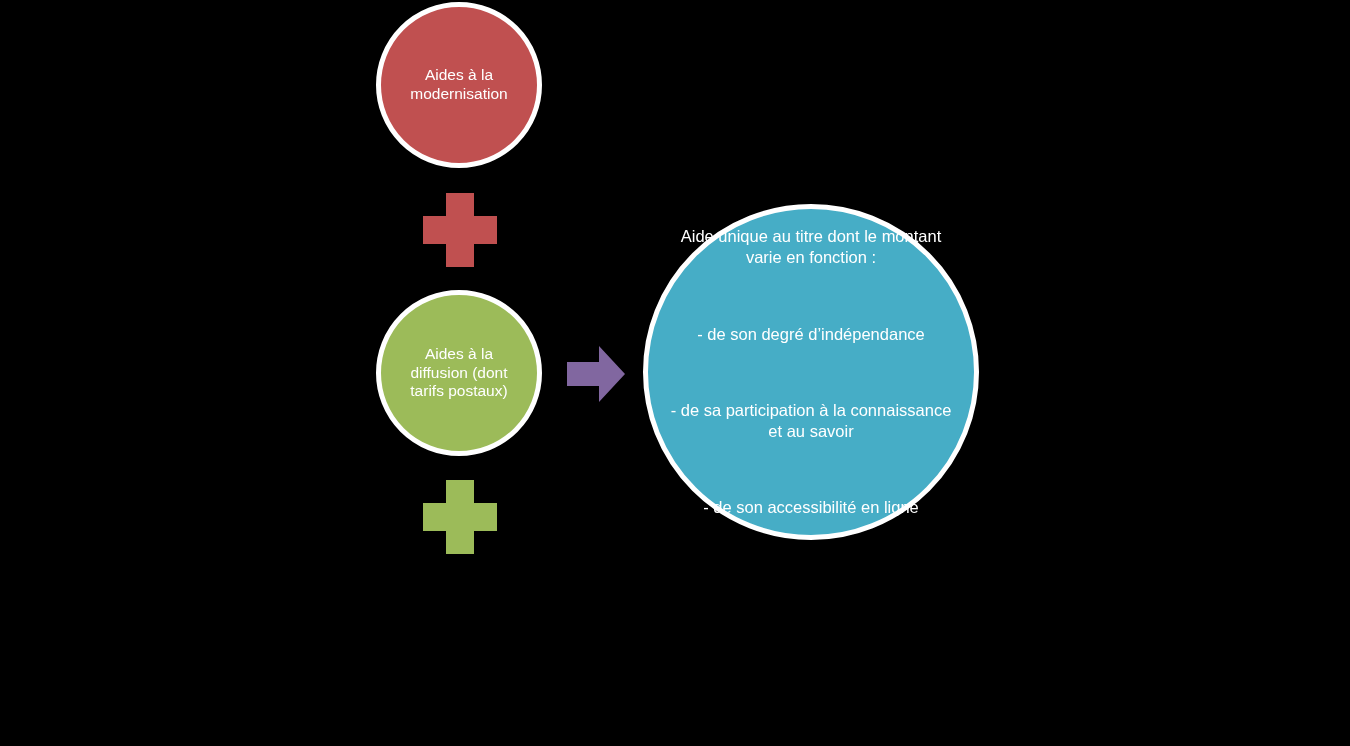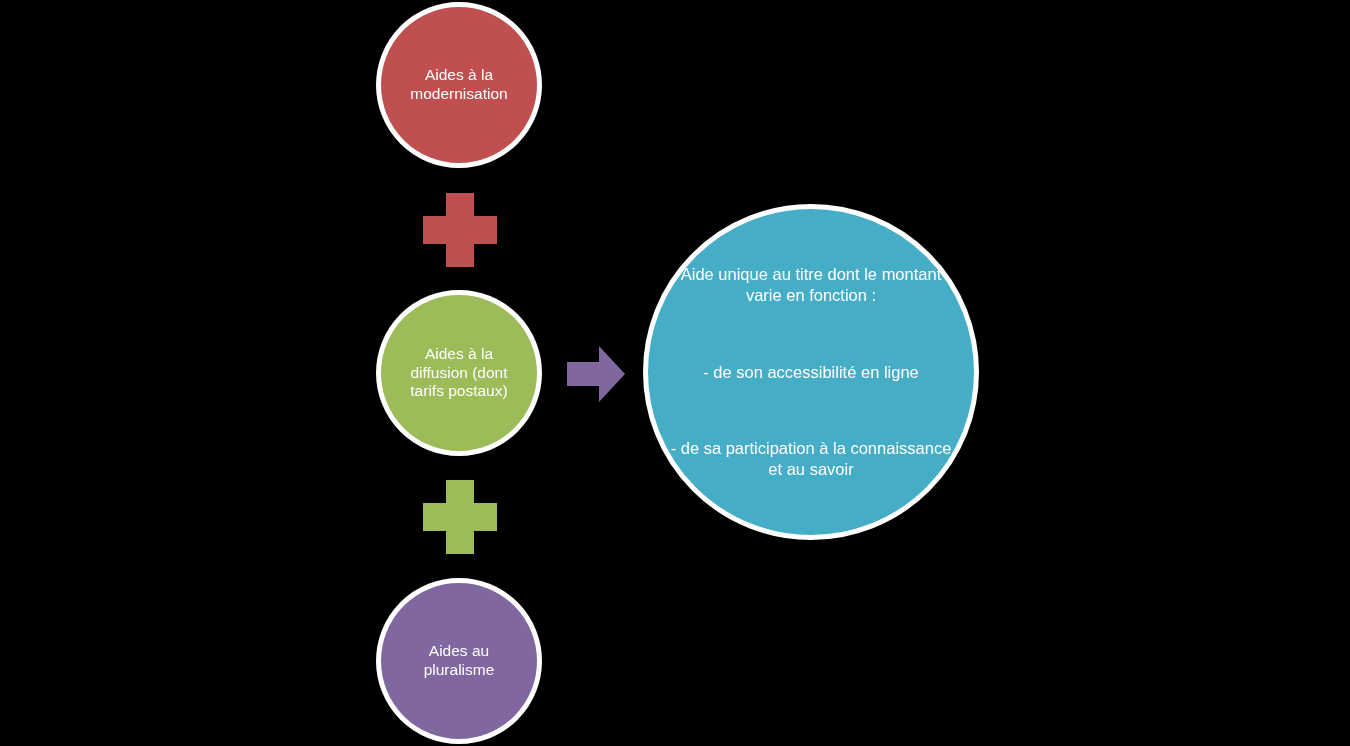--- a/index.html
+++ b/index.html
@@ -149,32 +149,29 @@
     <span class="node-label label-sm">Aides à la
 diffusion (dont
 tarifs postaux)</span>
   </div>
 
   <div class="plus" id="plus-green">
     <span class="bar-h"></span>
     <span class="bar-v"></span>
   </div>
 
-  <div class="node-circle" id="circle-pluralisme">
-    <span class="node-label label-sm">Aides au
-pluralisme</span>
-  </div>
 
   <div id="arrow-right">
     <svg width="60" height="60" viewBox="0 0 60 60" aria-hidden="true">
       <polygon points="1,18 33,18 33,2 59,30 33,58 33,42 1,42" fill="#8167a0"></polygon>
     </svg>
   </div>
 
   <div class="node-circle" id="circle-aide-unique">
     <div class="blue-text">
       <div class="intro">Aide unique au titre dont le montant varie en fonction :</div>
+      <div class="bullet">- de son degré d’indépendance</div>
+      <div class="bullet">- de sa participation à la connaissance et au savoir</div>
       <div class="bullet">- de son accessibilité en ligne</div>
-      <div class="bullet">- de sa participation à la connaissance et au savoir</div>
     </div>
   </div>
 
 </div>
 
 </body></html>

